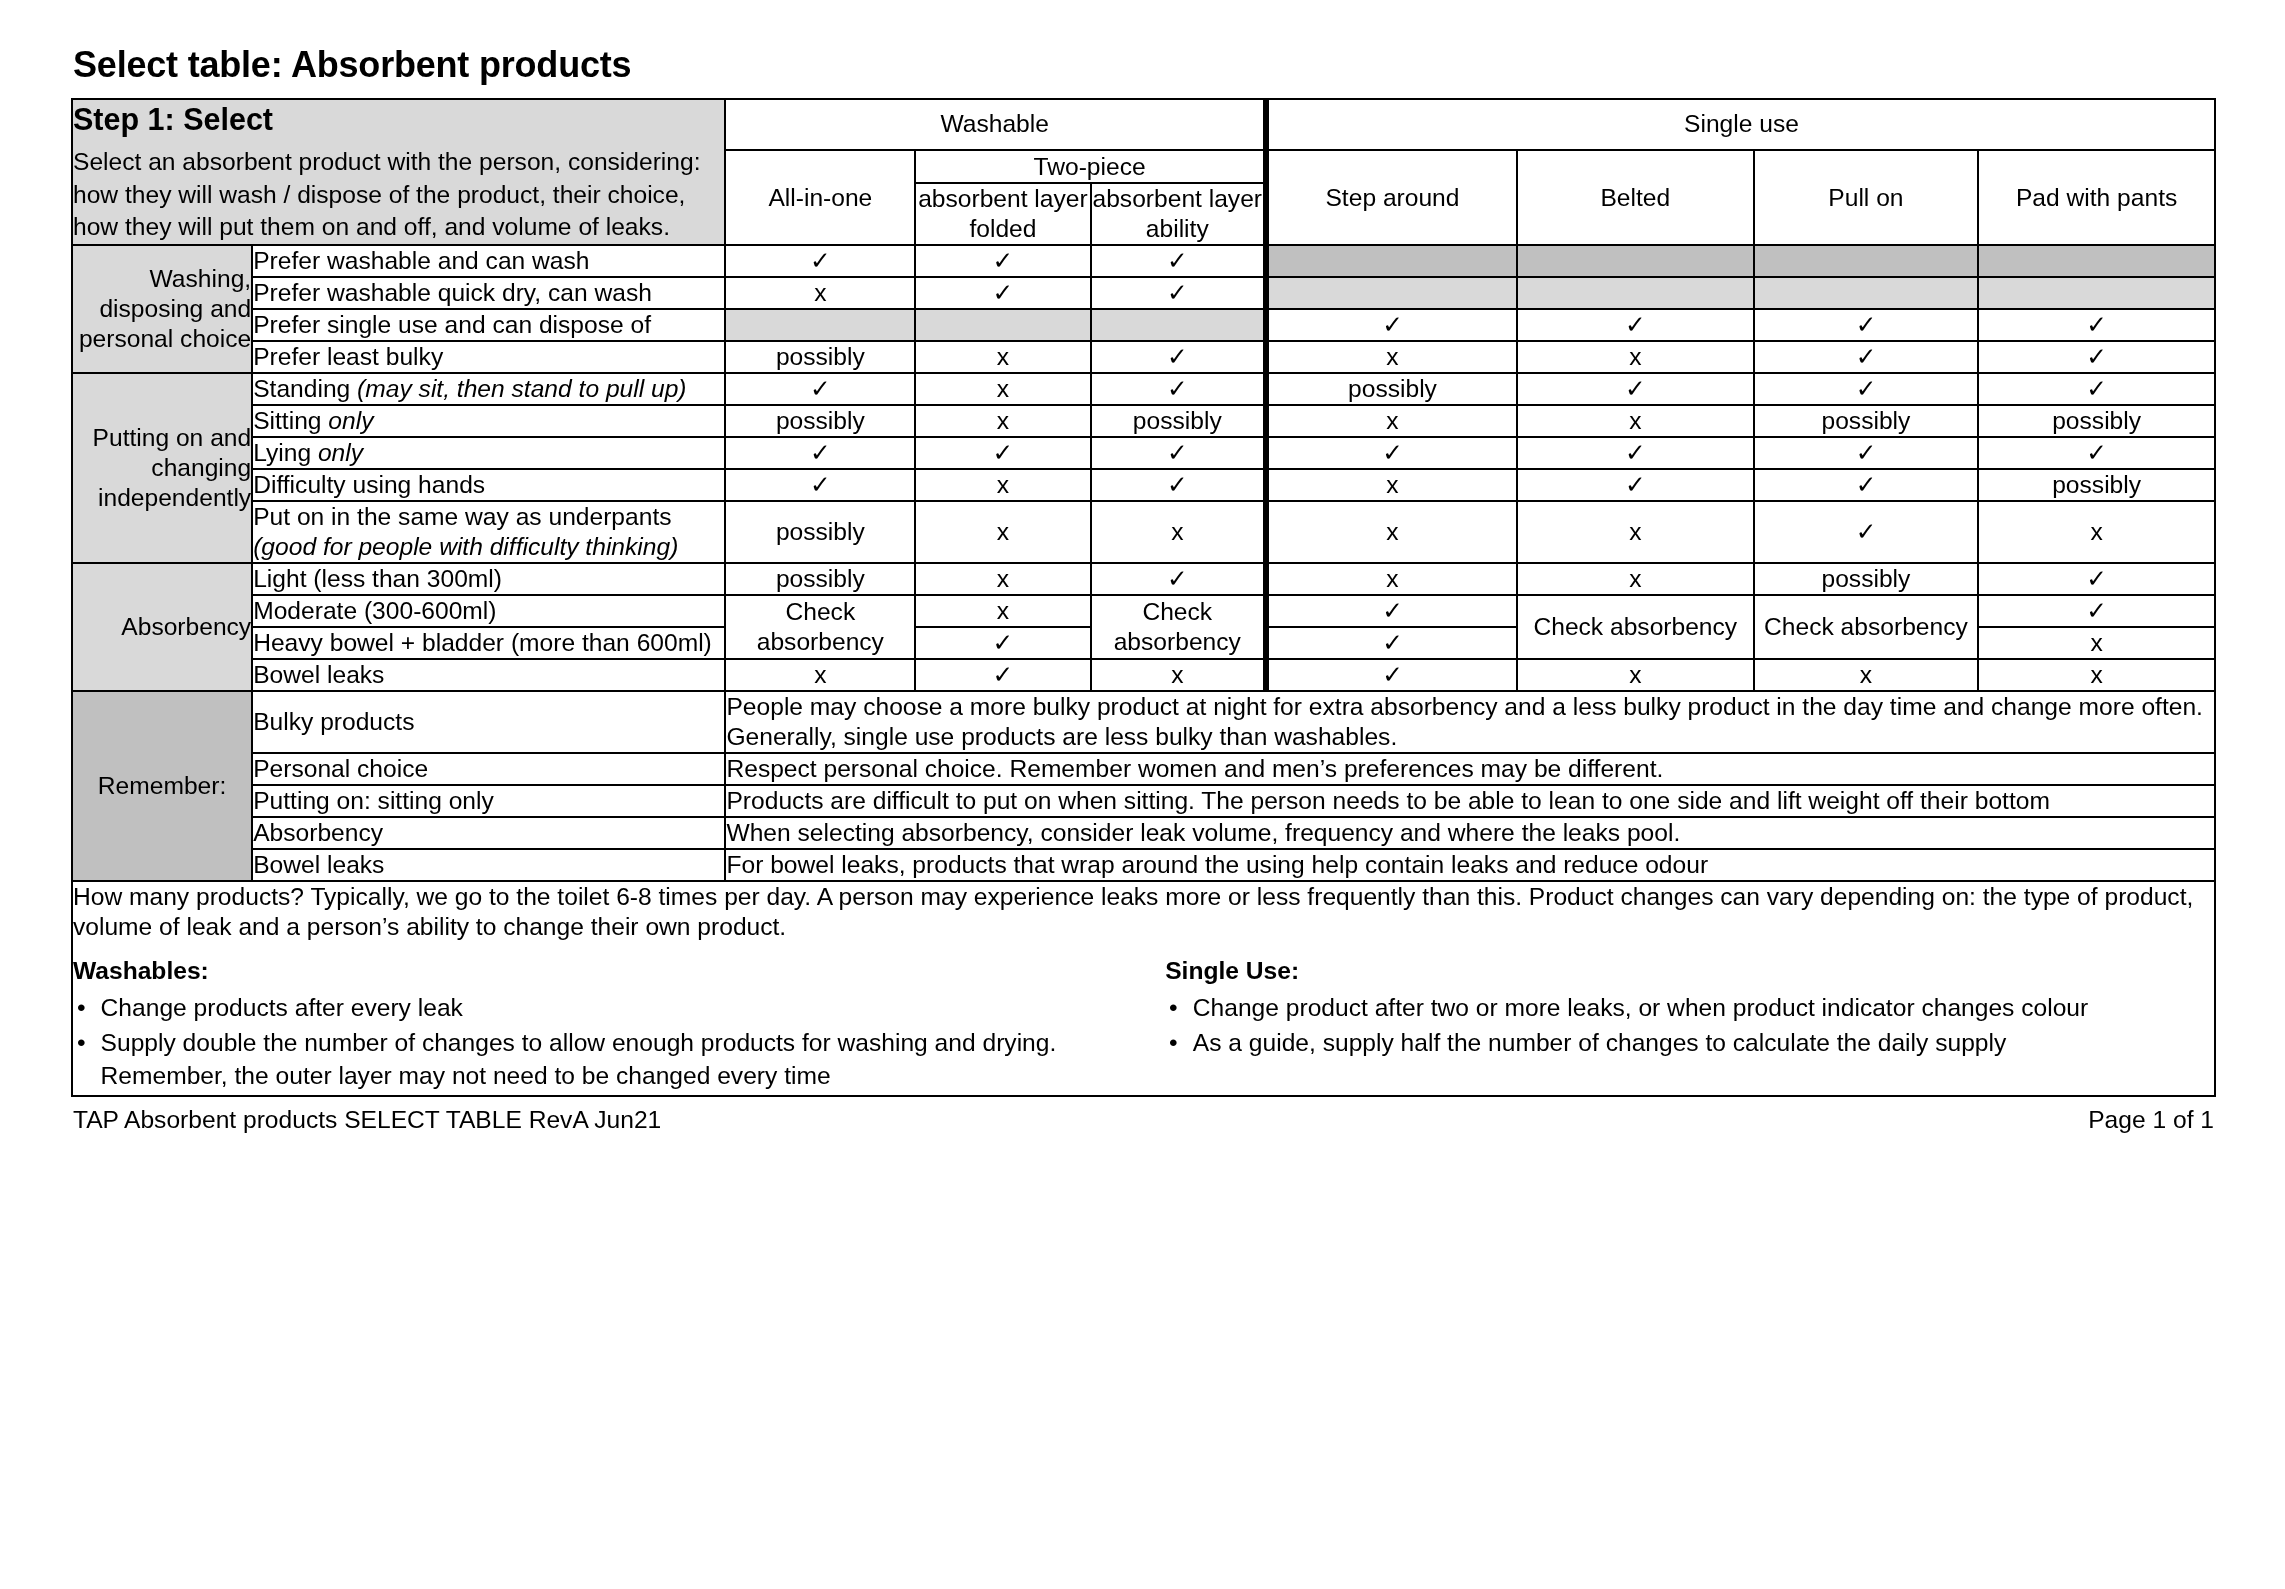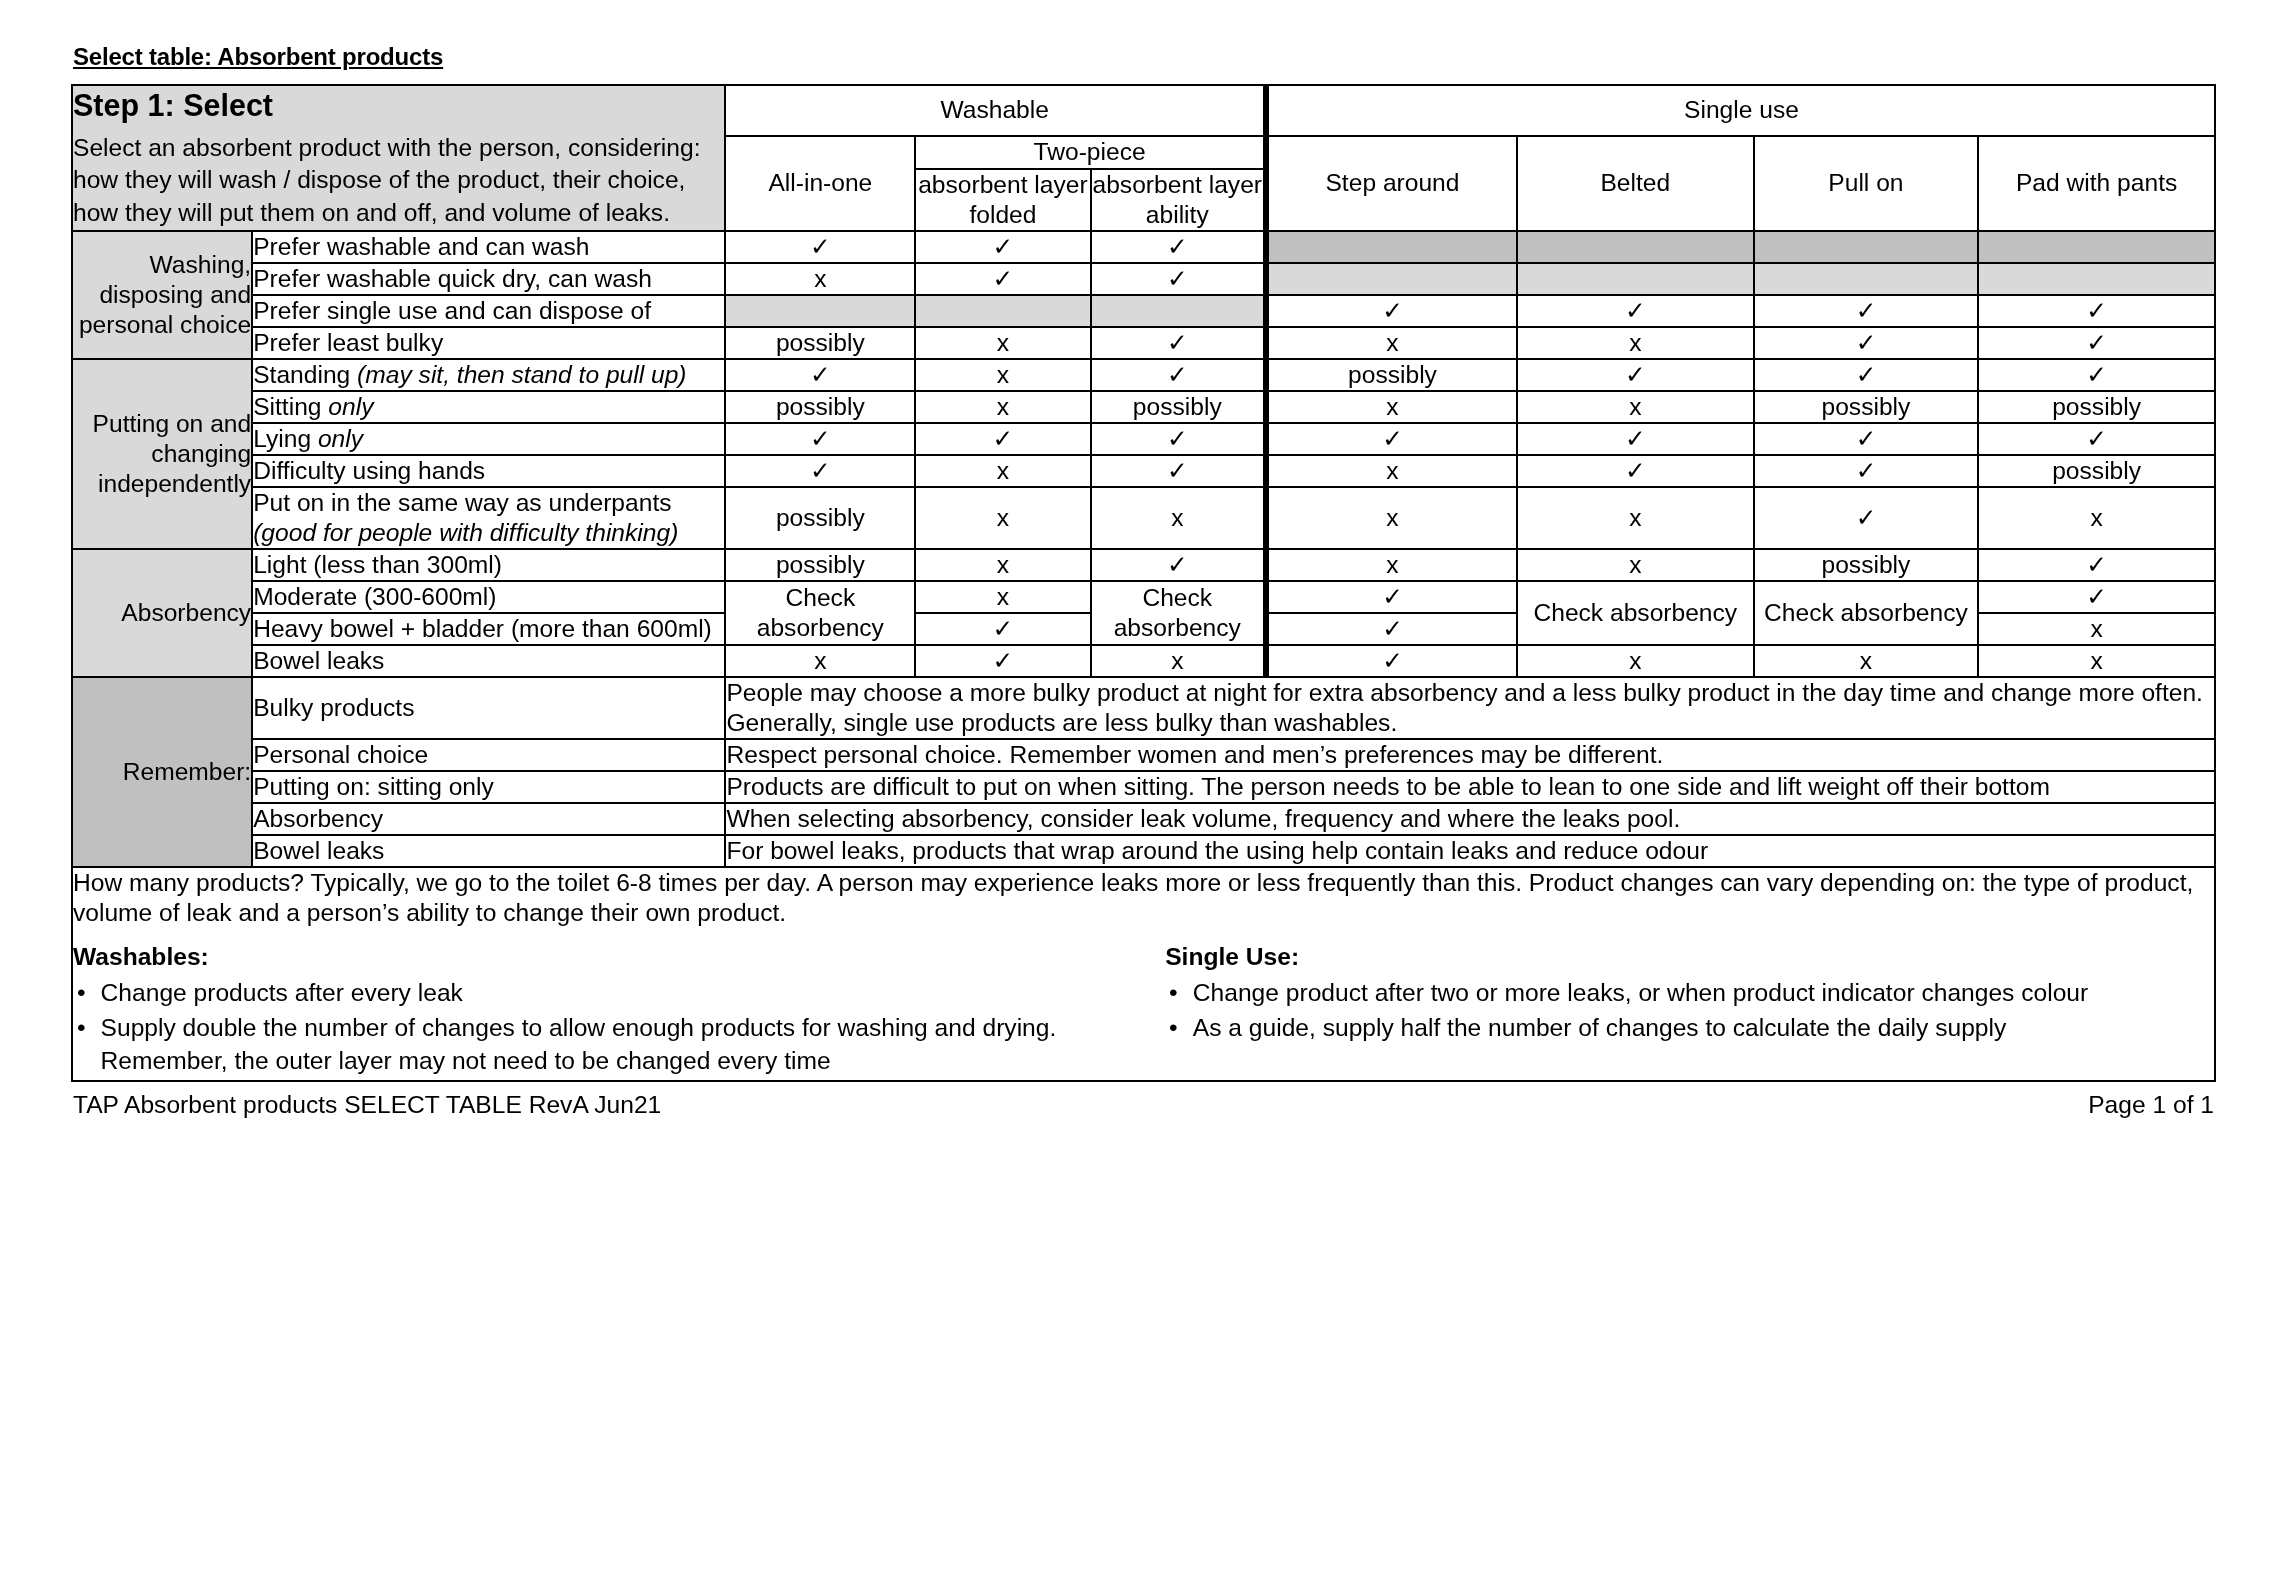--- a/index.html
+++ b/index.html
@@ -15,26 +15,25 @@
     overflow: hidden;
   }
   .page {
     position: relative;
     width: 2285px;
     height: 1590px;
     box-sizing: border-box;
     padding: 43px 69px 0 71px;
   }
   .doc-title {
-    font-size: 24px;
+    font-size: 36px;
     font-weight: bold;
     line-height: 1.2;
     margin: 0 0 11.8px 2px;
     letter-spacing: -0.2px;
-    text-decoration: underline;
   }
   table.main {
     border-collapse: collapse;
     width: 2145px;
     table-layout: fixed;
     background: #fff;
   }
   table.main td, table.main th {
     border: 2px solid #000;
     padding: 0;
@@ -85,21 +84,21 @@
     vertical-align: top;
     text-align: right;
     padding: 10.8px 0 9.9px 13.8px;
     line-height: 1.3;
   }
   .remember-label {
     background: #c0c0c0;
     font-weight: bold;
     font-size: 24.6px;
     vertical-align: top;
-    text-align: right;
+    text-align: center;
     padding: 10.8px 0 9.9px 13.8px;
     line-height: 1.3;
   }
   .row-label {
     text-align: left;
     padding: 6.9px 7.9px 6.9px 13.8px;
     font-size: 24.6px;
     line-height: 1.28;
   }
   .row-label i { font-style: italic; }

